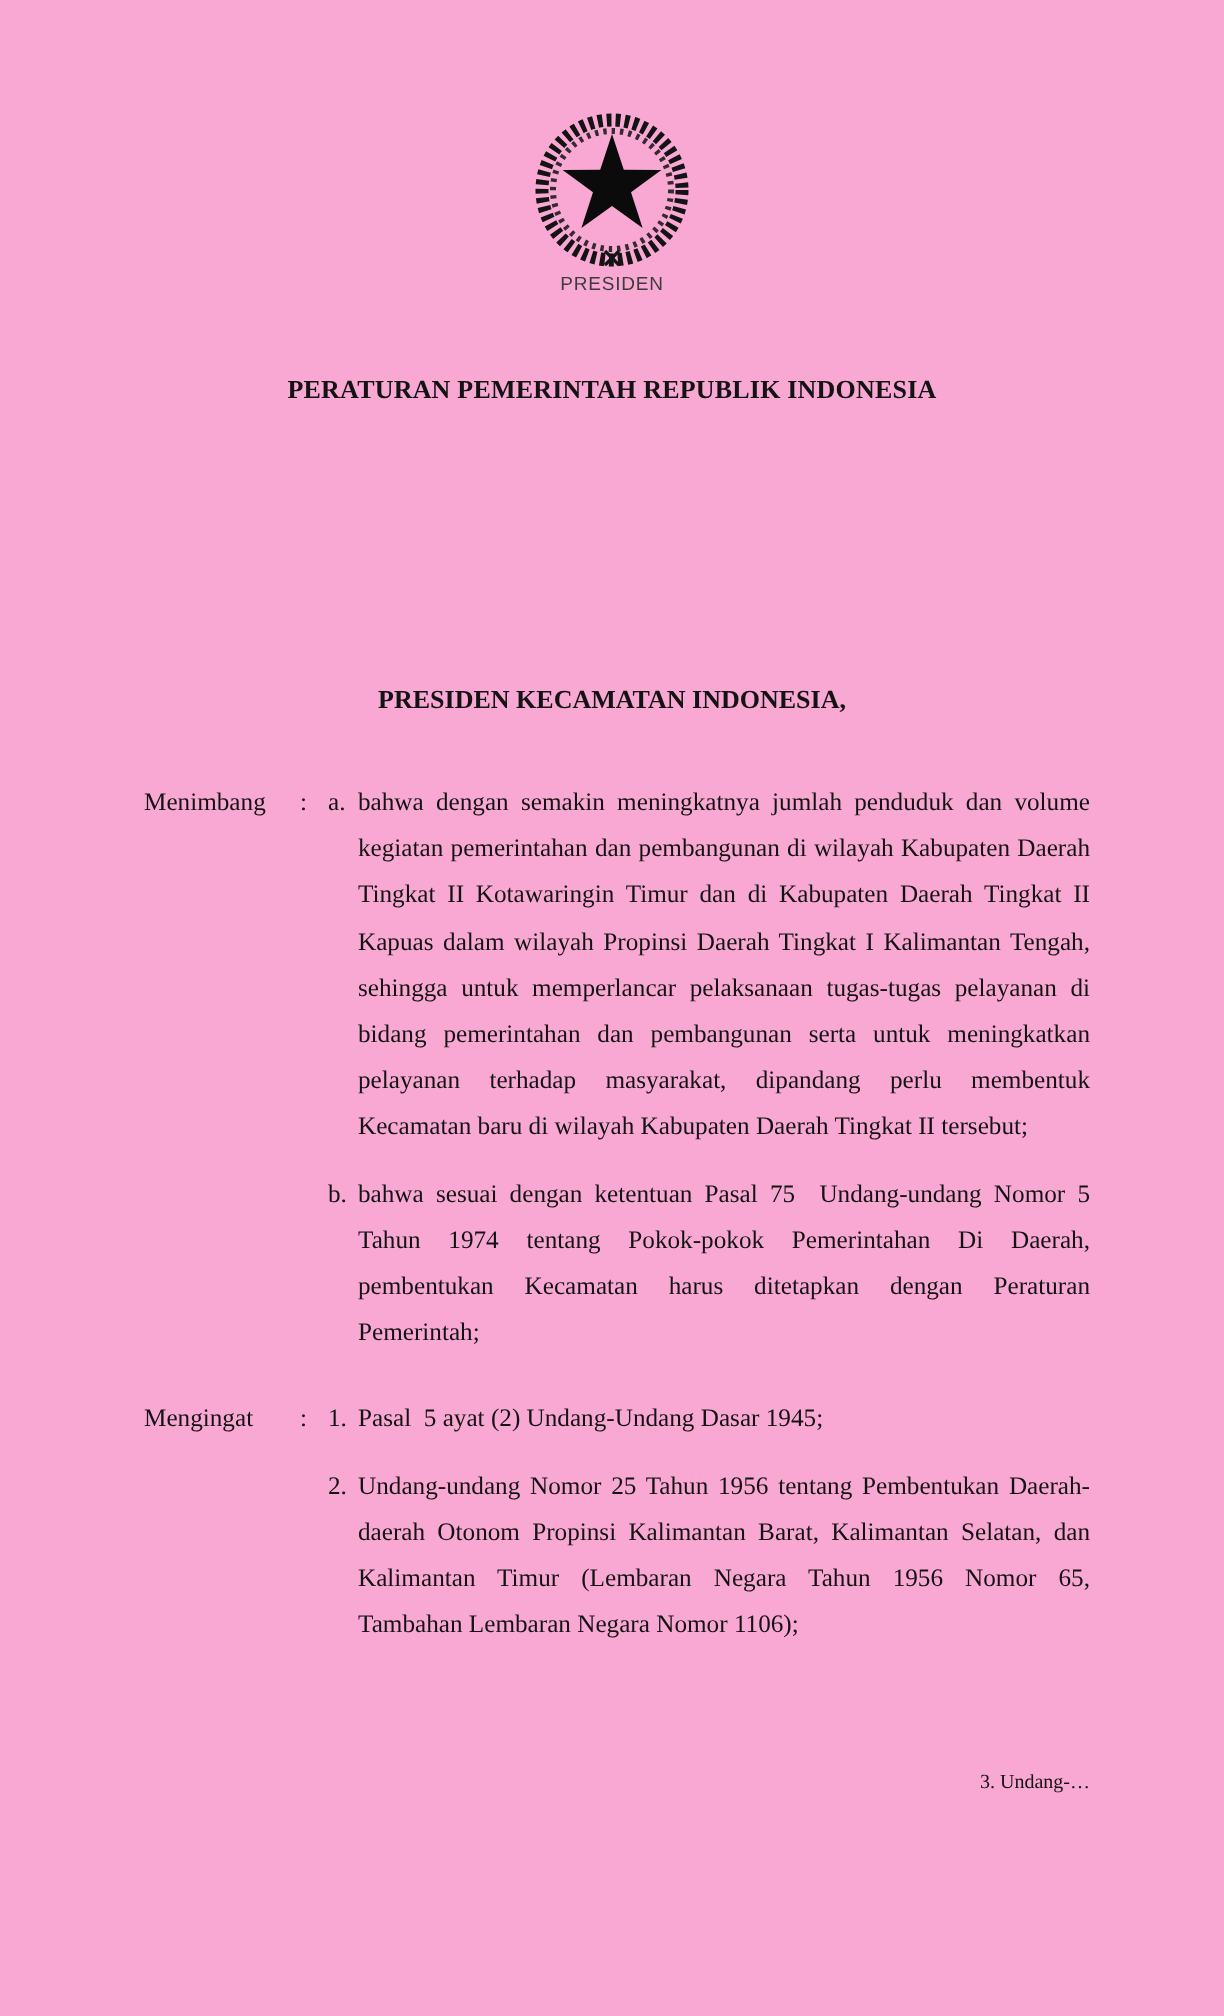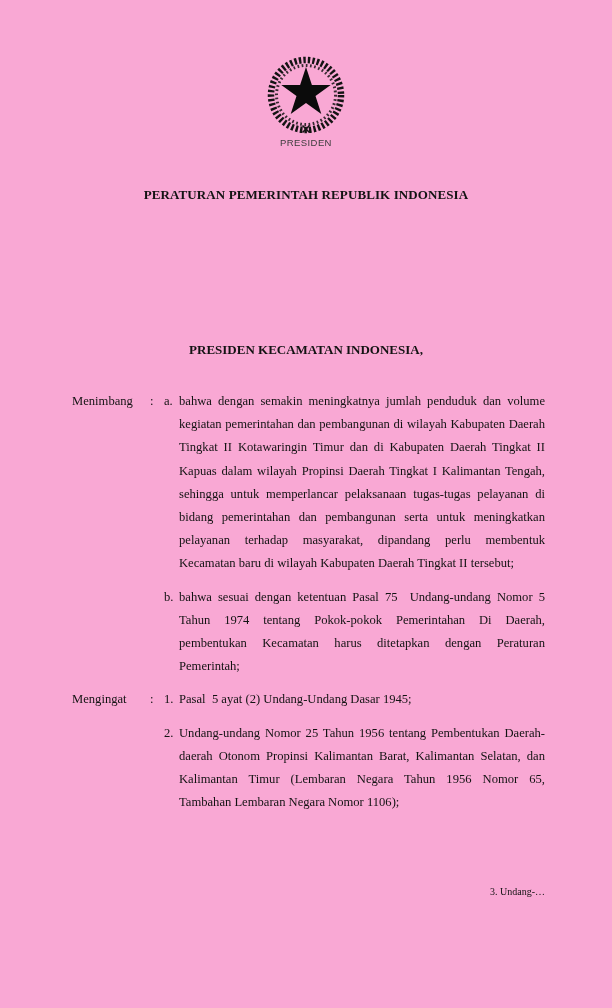--- a/index.html
+++ b/index.html
@@ -71,21 +71,21 @@
     right: 0;
     padding: 0 67px 0 72px;
     font-size: 12.6px;
     line-height: 23.2px;
   }
   .section {
     display: flex;
     align-items: flex-start;
   }
   .section + .section {
-    margin-top: 10px;
+    margin-top: 20px;
   }
   .sec-label {
     width: 76px;
     flex: none;
   }
   .sec-colon {
     width: 16px;
     flex: none;
     padding-left: 2px;
     box-sizing: border-box;

